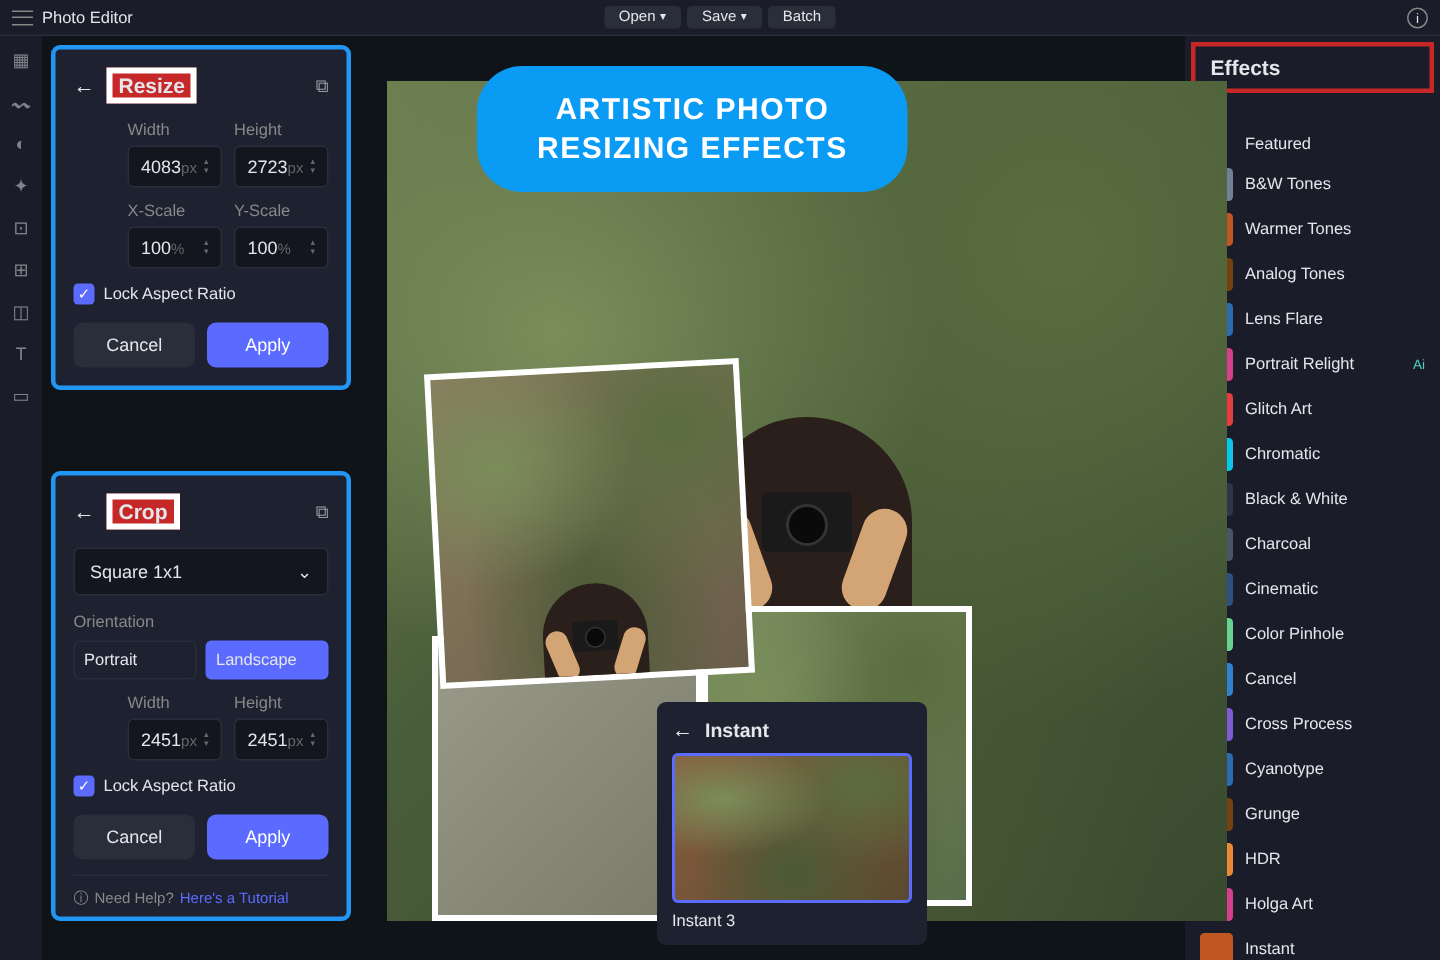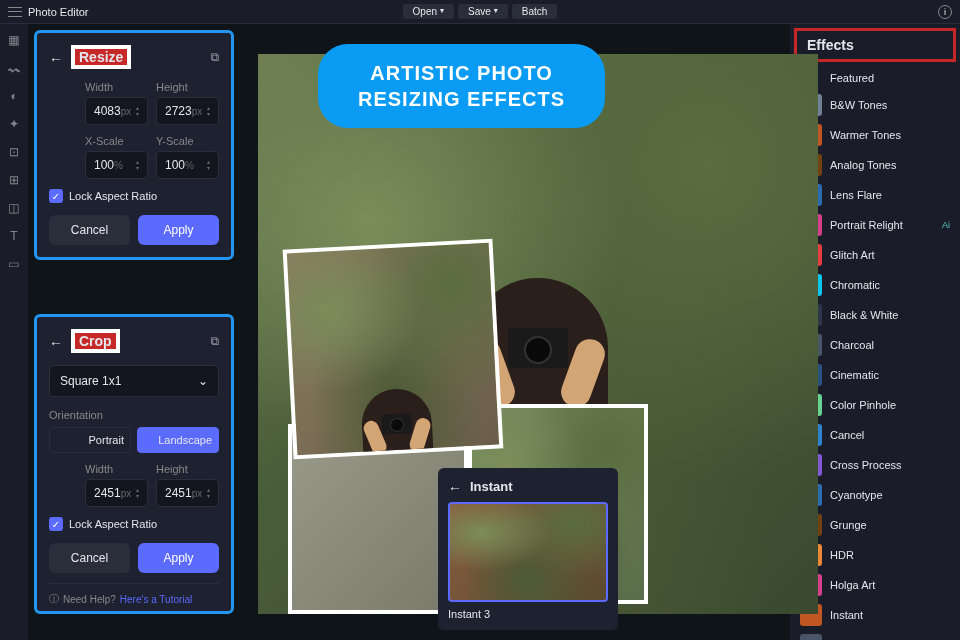--- a/index.html
+++ b/index.html
@@ -32,21 +32,21 @@
 .spinner { display:flex; flex-direction:column; font-size:6px; line-height:6px; color:#666; margin-left:4px; }
 .checkbox-row { display:flex; align-items:center; gap:6px; margin-bottom:12px; font-size:11px; }
 .checkbox { width:14px; height:14px; background:#5b6bff; border-radius:3px; display:flex; align-items:center; justify-content:center; font-size:10px; color:#fff; }
 .btn-row { display:flex; gap:8px; }
 .btn { flex:1; padding:8px; border-radius:6px; font-size:12px; text-align:center; cursor:pointer; }
 .btn-cancel { background:#2a2d3a; }
 .btn-apply { background:#5b6bff; color:#fff; font-weight:500; }
 .select-field { background:#14161f; border:1px solid #2a2d3a; border-radius:4px; padding:8px 10px; font-size:12px; display:flex; justify-content:space-between; align-items:center; margin-bottom:12px; cursor:pointer; }
 .orient-label { font-size:11px; color:#888; margin-bottom:6px; }
 .orient-btns { display:flex; gap:6px; margin-bottom:10px; }
-.orient-btn { flex:1; padding:6px; border-radius:4px; font-size:11px; text-align:right; border:1px solid #2a2d3a; cursor:pointer; }
+.orient-btn { flex:1; padding:6px; border-radius:4px; font-size:11px; text-align:left; border:1px solid #2a2d3a; cursor:pointer; }
 .orient-btn.active { background:#5b6bff; border-color:#5b6bff; }
 .help-row { font-size:10px; color:#888; display:flex; align-items:center; gap:4px; margin-top:10px; border-top:1px solid #2a2d3a; padding-top:8px; }
 .help-link { color:#5b6bff; }
 .banner { position:absolute; left:290px; top:20px; background:#0a9bf5; color:#fff; padding:16px 40px; border-radius:30px; font-size:20px; font-weight:800; letter-spacing:1px; text-align:center; z-index:5; line-height:1.3; }
 .photo-main { position:absolute; left:230px; top:30px; width:560px; height:560px; background:linear-gradient(135deg,#6b7d4f 0%,#4a5d3a 40%,#3a4a2f 100%); overflow:hidden; }
 .foliage { position:absolute; inset:0; background:radial-gradient(ellipse at 20% 30%,#7a8d5a 0%,transparent 40%),radial-gradient(ellipse at 80% 20%,#5a6d3f 0%,transparent 50%),radial-gradient(ellipse at 50% 80%,#4a5a35 0%,transparent 60%); }
 .person { position:absolute; left:50%; top:40%; transform:translateX(-50%); width:200px; height:320px; }
 .hair { position:absolute; top:0; left:50%; transform:translateX(-50%); width:140px; height:200px; background:#2a1f1a; border-radius:70px 70px 40px 40px; }
 .arms { position:absolute; top:60px; left:50%; transform:translateX(-50%); width:120px; height:80px; }
 .arm { position:absolute; width:30px; height:70px; background:#d4a574; border-radius:15px; }
@@ -57,21 +57,21 @@
 .shirt { position:absolute; top:150px; left:50%; transform:translateX(-50%); width:160px; height:170px; background:#f5f5f0; border-radius:20px 20px 40px 40px; }
 .thumb { position:absolute; border:4px solid #fff; background:linear-gradient(135deg,#8a7d5f 0%,#6a5d4a 100%); overflow:hidden; }
 .thumb1 { left:260px; top:220px; width:210px; height:210px; transform:rotate(-3deg); z-index:3; }
 .thumb2 { left:260px; top:400px; width:180px; height:190px; z-index:2; background:linear-gradient(135deg,#9a9a8a 0%,#7a7a6a 100%); }
 .thumb3 { left:440px; top:380px; width:180px; height:200px; z-index:2; background:linear-gradient(135deg,#7a8d5f 0%,#5a6d4a 100%); }
 .thumb .mini-person { position:absolute; left:50%; top:30%; transform:translateX(-50%) scale(0.5); }
 .instant-panel { position:absolute; right:172px; bottom:10px; width:180px; background:#1e2130; border-radius:6px; padding:10px; z-index:4; }
 .instant-header { display:flex; align-items:center; gap:8px; font-size:13px; font-weight:600; margin-bottom:8px; }
 .instant-preview { width:100%; height:100px; background:linear-gradient(135deg,#8a5d3f 0%,#5a4a2f 100%); border-radius:4px; border:2px solid #5b6bff; margin-bottom:6px; position:relative; overflow:hidden; }
 .instant-label { font-size:11px; }
-.effects-panel { width:170px; background:#1a1d29; display:flex; flex-direction:column; }
+.effects-panel { width:170px; background:#1a1d29; display:flex; flex-direction:column;gap:18px; }
 .effects-header { padding:6px 10px; font-size:14px; font-weight:600; border:3px solid #c62828; margin:4px; }
 .effects-list { flex:1; overflow-y:auto; }
 .effect-item { display:flex; align-items:center; gap:8px; padding:4px 10px; font-size:11px; cursor:pointer; }
 .effect-swatch { width:22px; height:22px; border-radius:3px; flex-shrink:0; }
 .ai-badge { margin-left:auto; font-size:9px; color:#4fd1c5; }
 </style>
 </head>
 <body>
 
 <div class="topbar">

